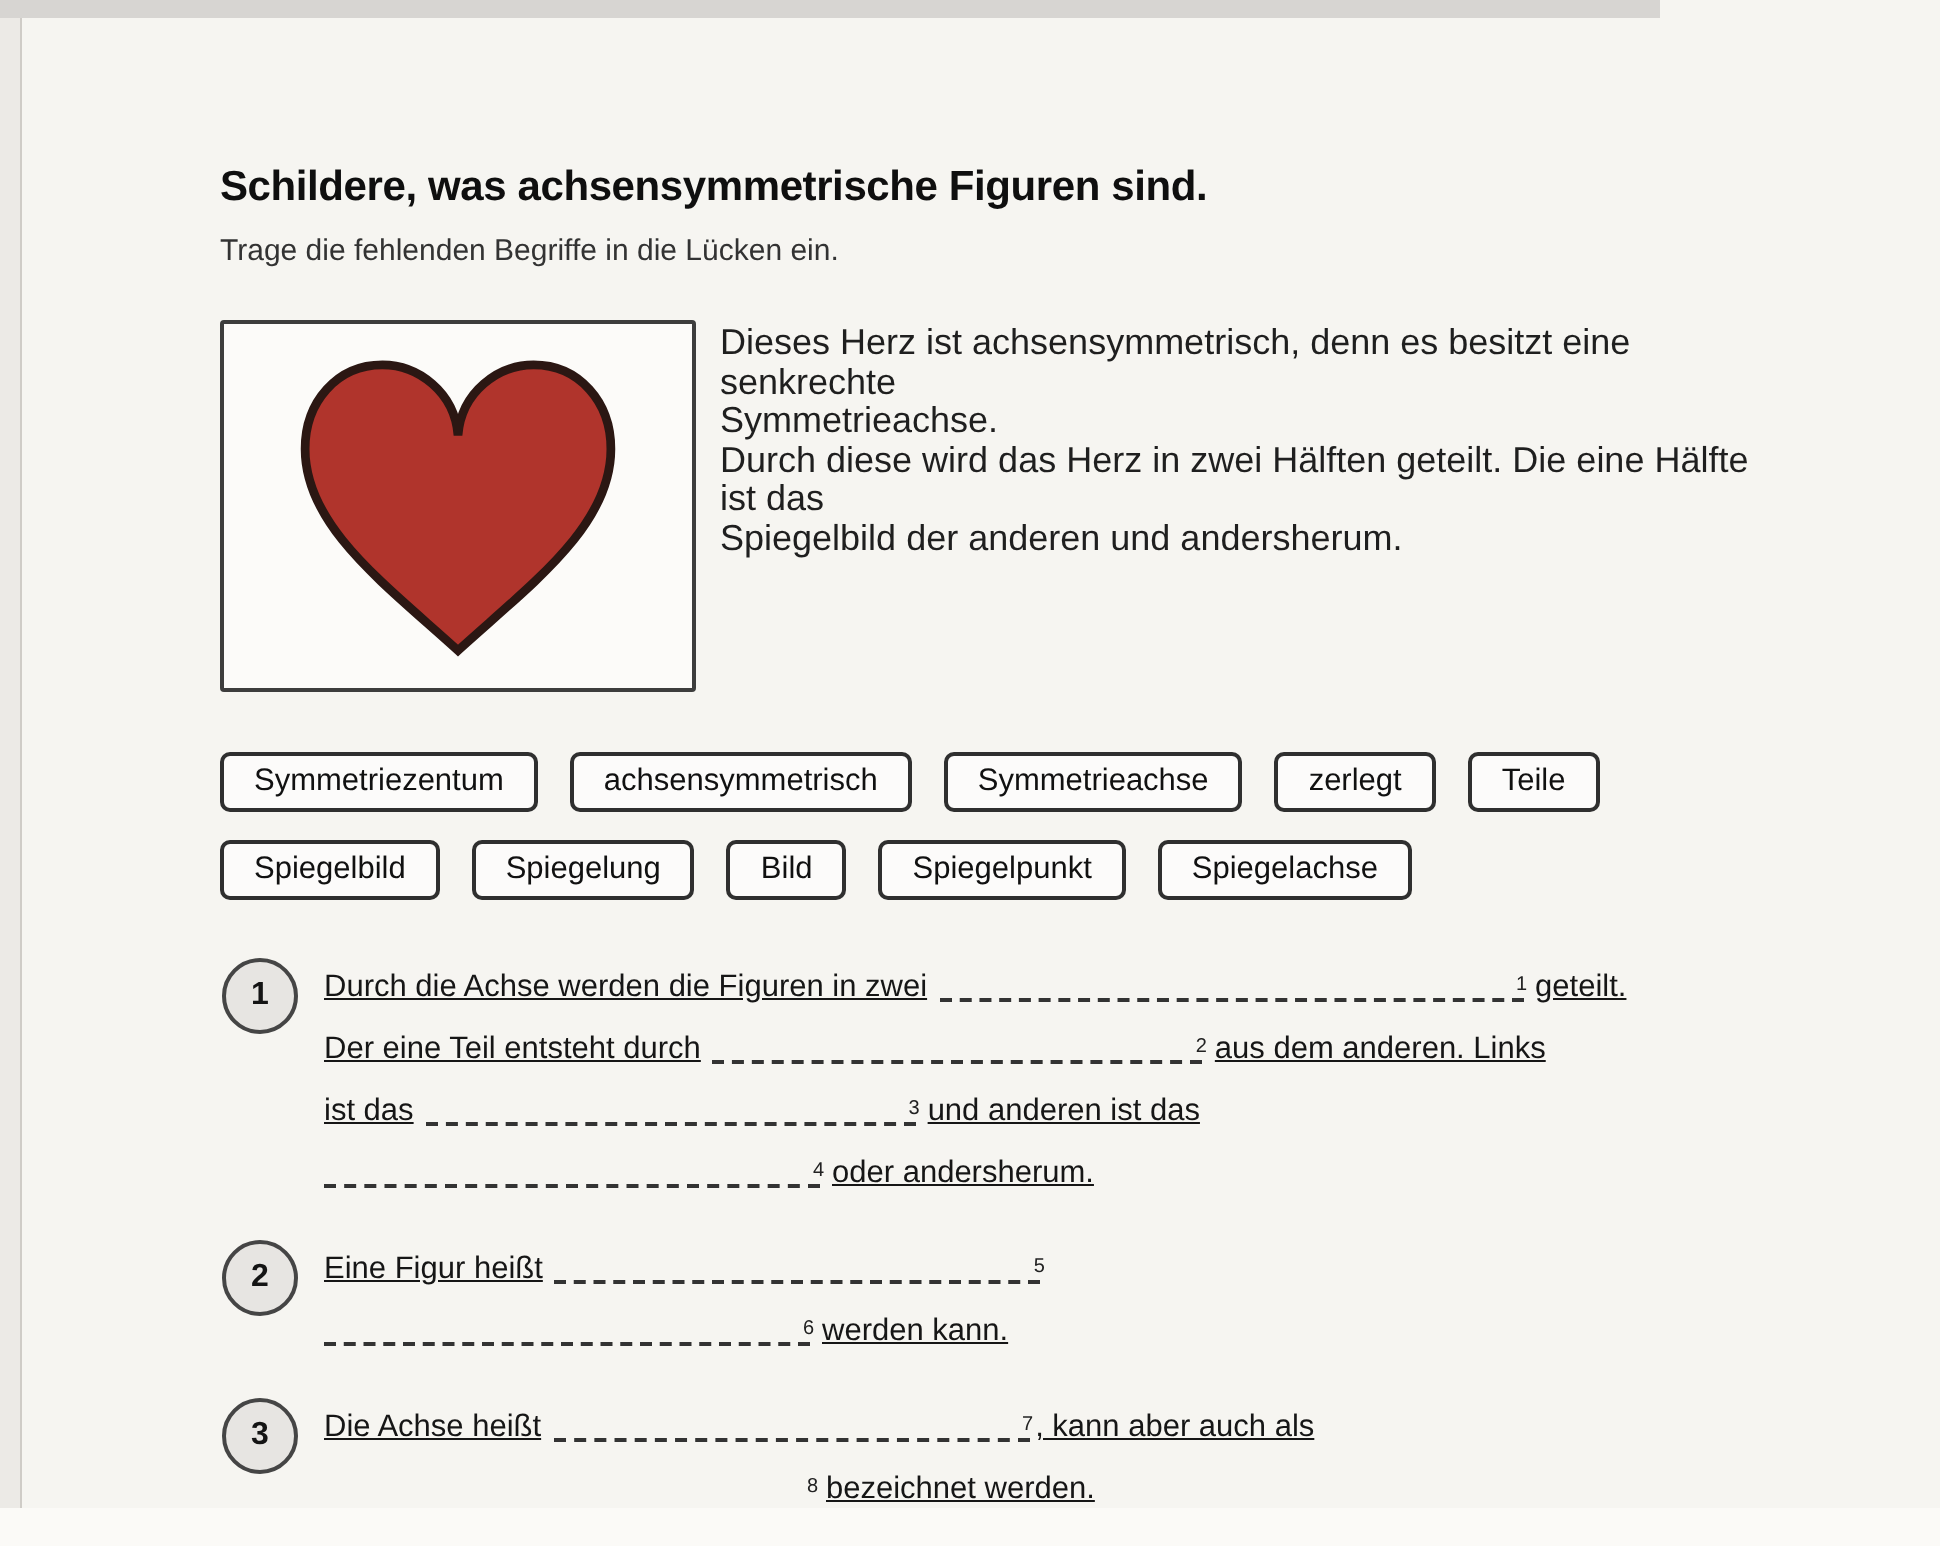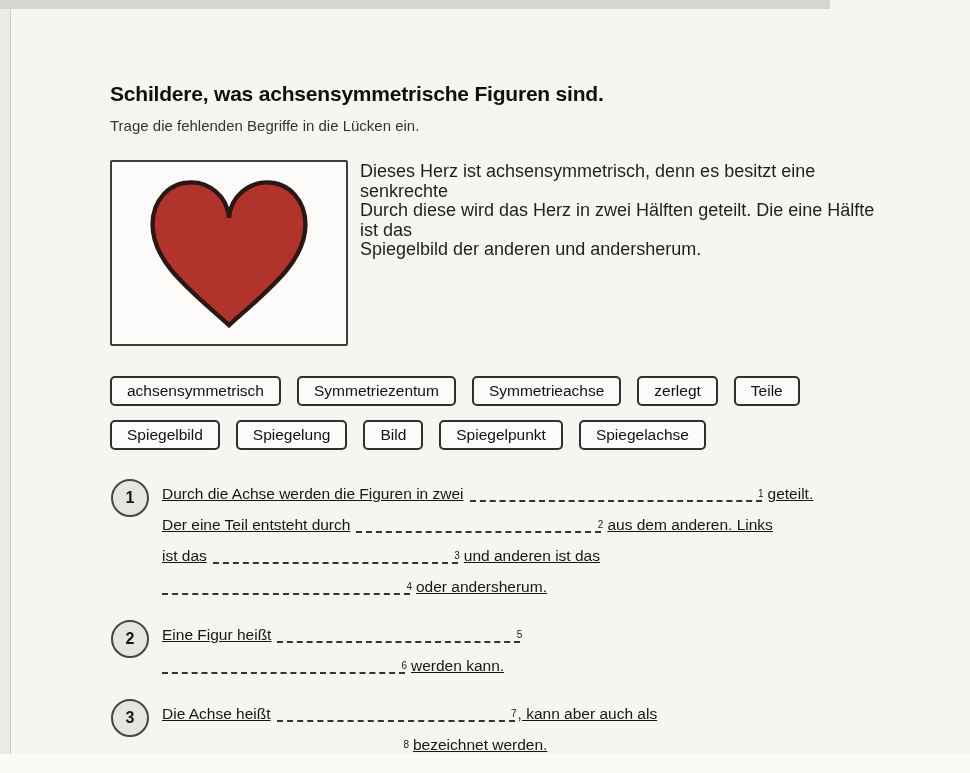--- a/index.html
+++ b/index.html
@@ -107,27 +107,28 @@
   <div class="page-subtitle">Trage die fehlenden Begriffe in die Lücken ein.</div>
 
   <div class="heart-box">
     <svg width="168" height="162" viewBox="0 0 100 94">
       <path stroke="#2b1713" stroke-width="2.6" d="M50,26 C49,13 38,5 27.5,5 C14,5 4.5,16 4.5,30 C4.5,53 28,70 50,90 C72,70 95.5,53 95.5,30 C95.5,16 86,5 72.5,5 C62,5 51,13 50,26 Z" fill="#b0342c"></path>
     </svg>
   </div>
 
   <div class="heart-desc">
     <span>Dieses Herz ist achsensymmetrisch, denn es besitzt eine senkrechte</span>
+    <span>Symmetrieachse.</span>
     <span>Durch diese wird das Herz in zwei Hälften geteilt. Die eine Hälfte ist das</span>
     <span>Spiegelbild der anderen und andersherum.</span>
   </div>
 
   <div class="word-row r1">
+    <div class="chip">Symmetriezentum</div>
     <div class="chip">achsensymmetrisch</div>
-    <div class="chip">Symmetriezentum</div>
     <div class="chip">Symmetrieachse</div>
     <div class="chip">zerlegt</div>
     <div class="chip">Teile</div>
   </div>
   <div class="word-row r2">
     <div class="chip">Spiegelbild</div>
     <div class="chip">Spiegelung</div>
     <div class="chip">Bild</div>
     <div class="chip">Spiegelpunkt</div>
     <div class="chip">Spiegelachse</div>

